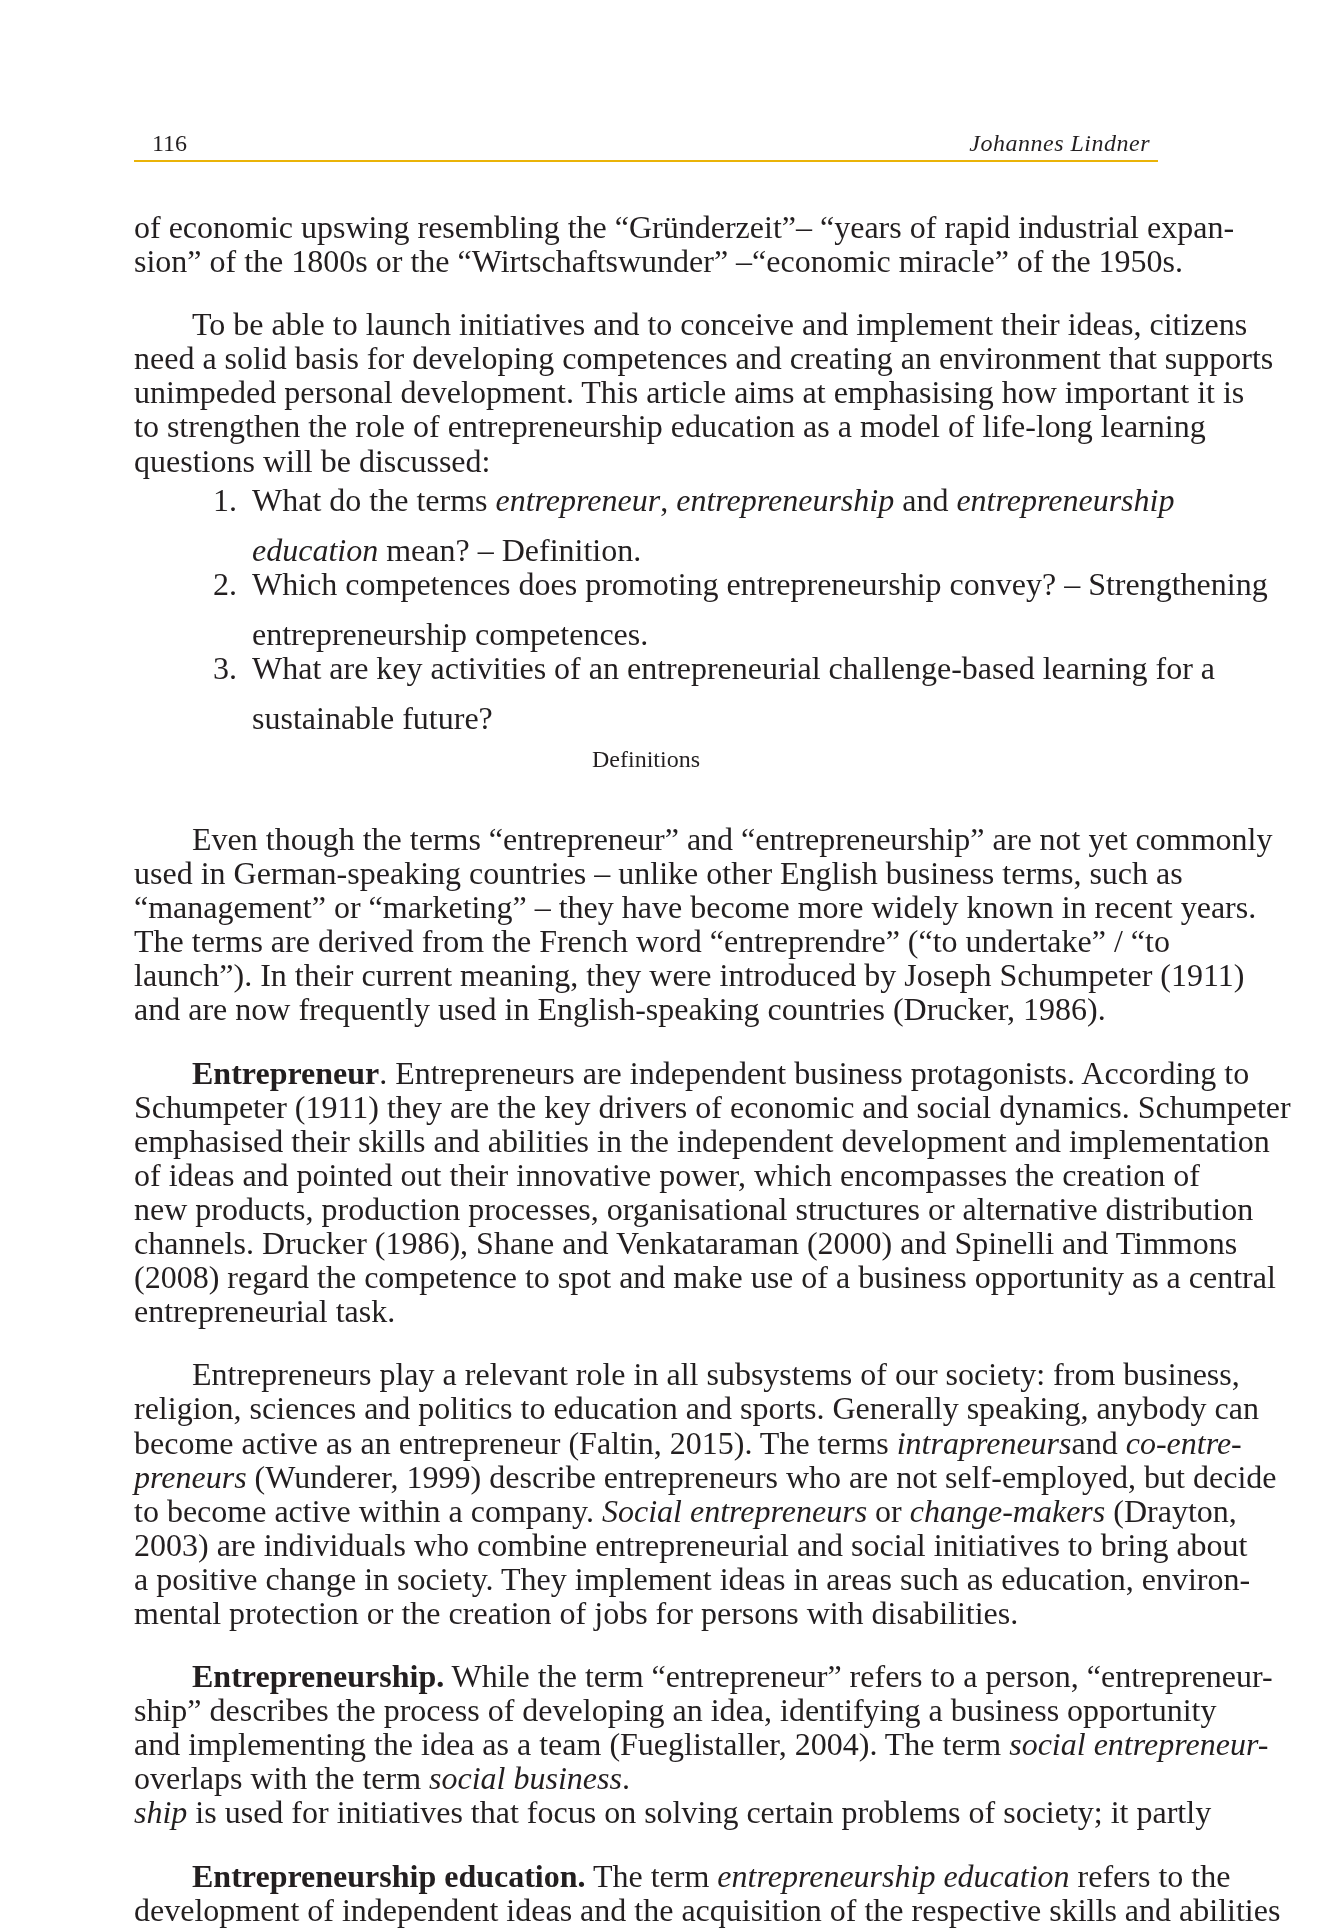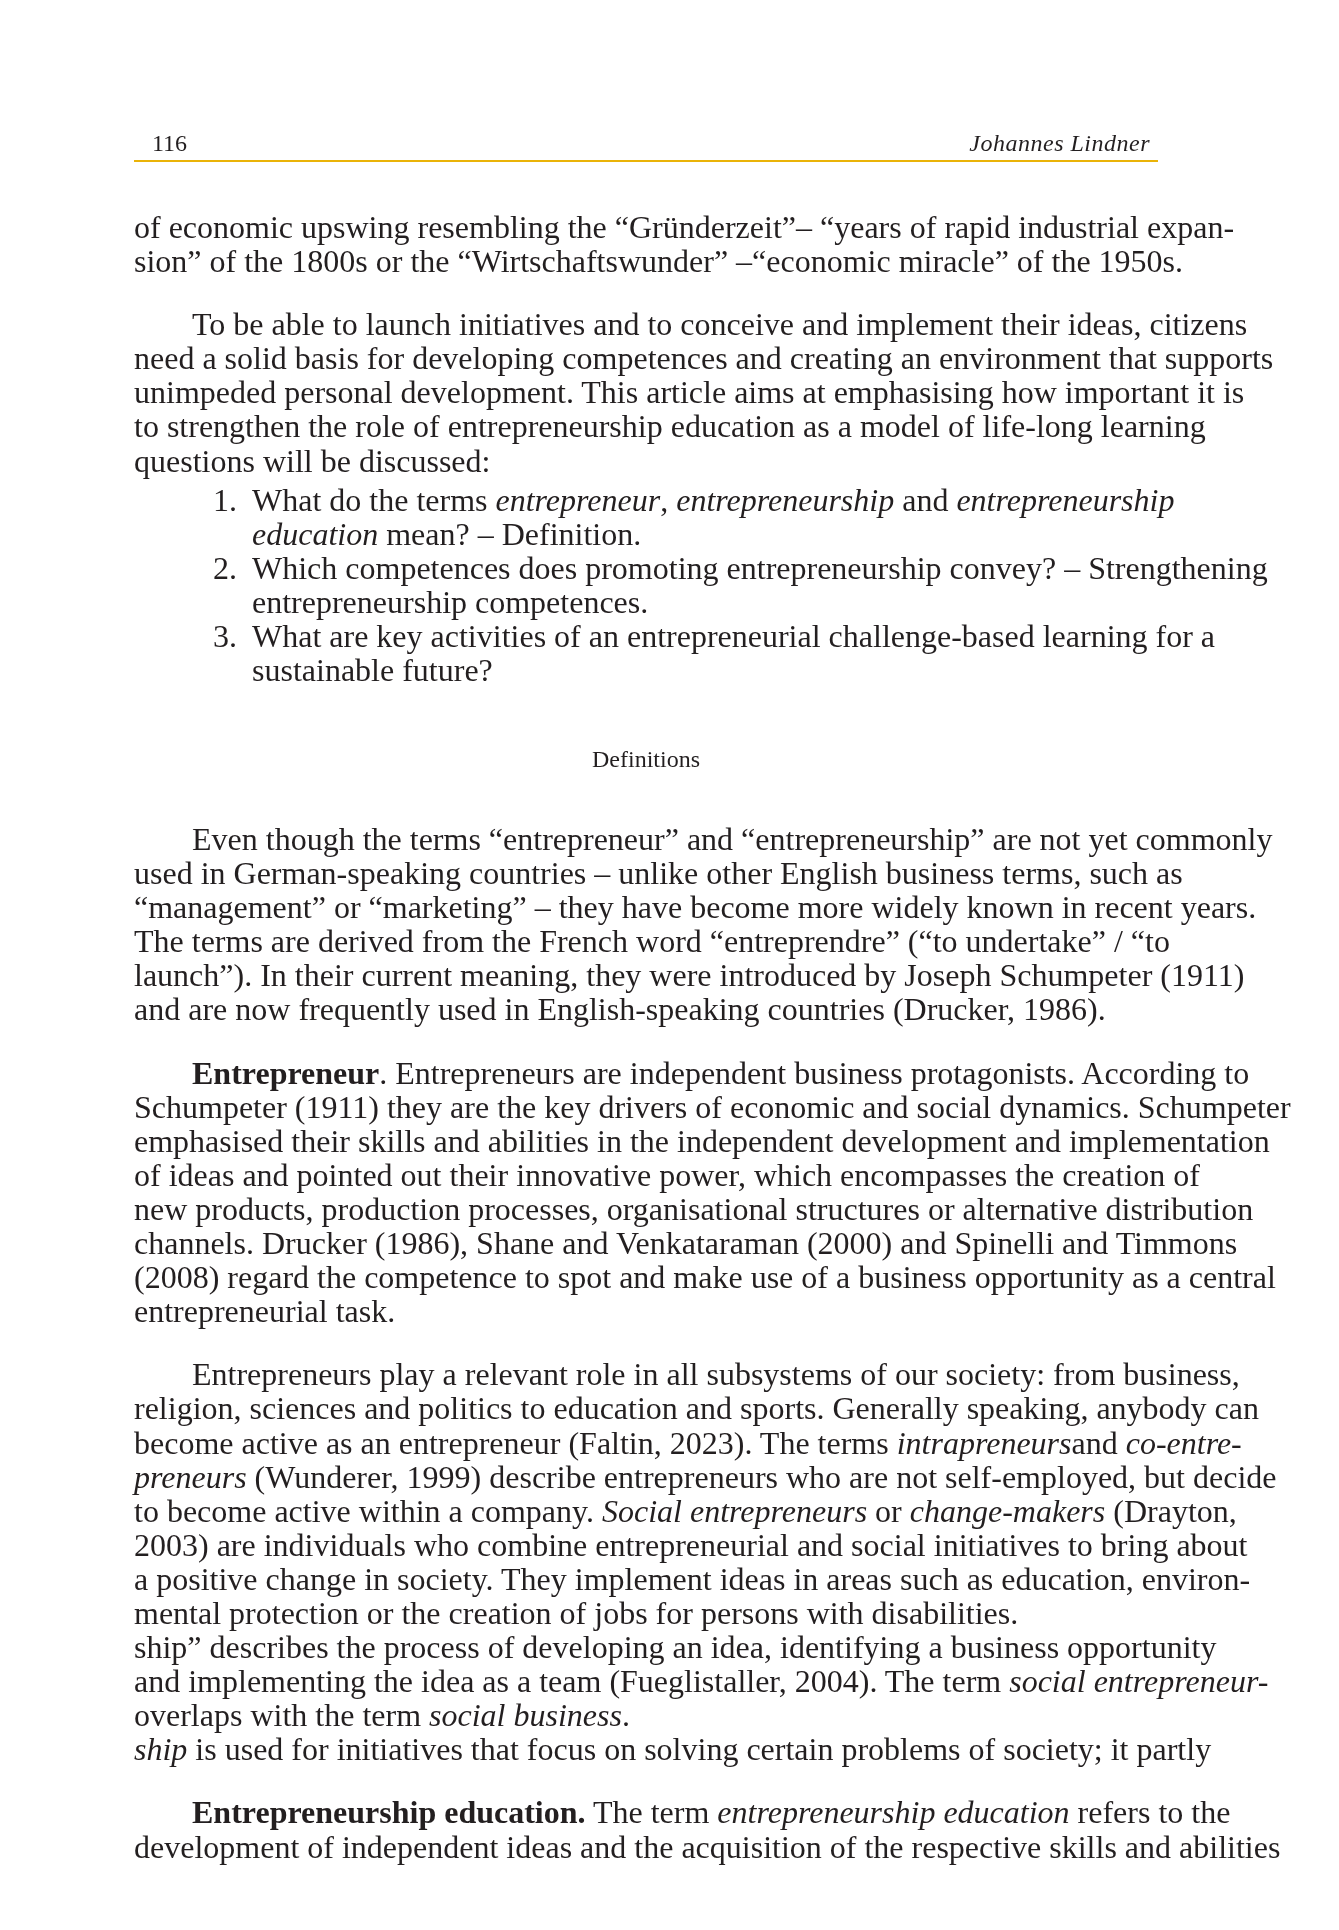--- a/index.html
+++ b/index.html
@@ -25,21 +25,21 @@
       font-size: 32px;
     }
     .line {
       display: block; height: 34.1px; line-height: 34.1px;
       white-space: nowrap; text-align: justify; text-align-last: justify;
       overflow: visible;
     }
     .line.last { text-align-last: left; }
     .line.indent { padding-left: 58px; margin-top: 29px; }
     .line.list-first { padding-left: 118px; position: relative; }
-    .line.list-cont { padding-left: 118px; }
+    .line.list-cont { padding-left: 118px; margin-top: 16px; }
     .list-num { position: absolute; left: 79px; top: 0; }
     .it { font-style: italic; }
     .bd { font-weight: bold; }
     .section-heading {
       position: absolute; left: 134px; width: 1024px; top: 744px;
       text-align: center; font-weight: normal; font-size: 24px; line-height: 30px;
     }
   </style>
 </head>
 <body>
@@ -80,25 +80,26 @@
     <div class="line indent"><span class="bd">Entrepreneur</span><span>. Entrepreneurs are independent business protagonists. According to</span></div>
     <div class="line "><span>Schumpeter (1911) they are the key drivers of economic and social dynamics. Schumpeter</span></div>
     <div class="line "><span>emphasised their skills and abilities in the independent development and implementation</span></div>
     <div class="line "><span>of ideas and pointed out their innovative power, which encompasses the creation of</span></div>
     <div class="line "><span>new products, production processes, organisational structures or alternative distribution</span></div>
     <div class="line "><span>channels. Drucker (1986), Shane and Venkataraman (2000) and Spinelli and Timmons</span></div>
     <div class="line "><span>(2008) regard the competence to spot and make use of a business opportunity as a central</span></div>
     <div class="line last"><span>entrepreneurial task.</span></div>
     <div class="line indent"><span>Entrepreneurs play a relevant role in all subsystems of our society: from business,</span></div>
     <div class="line "><span>religion, sciences and politics to education and sports. Generally speaking, anybody can</span></div>
-    <div class="line "><span>become active as an entrepreneur (Faltin, 2023). The terms </span><span class="it">intrapreneurs</span><span>and </span><span class="it">co-entre-</span></div>
+    <div class="line "><span>become active as an entrepreneur (Faltin, 2015). The terms </span><span class="it">intrapreneurs</span><span>and </span><span class="it">co-entre-</span></div>
     <div class="line "><span class="it">preneurs</span><span> (Wunderer, 1999) describe entrepreneurs who are not self-employed, but decide</span></div>
     <div class="line "><span>to become active within a company. </span><span class="it">Social entrepreneurs</span><span> or </span><span class="it">change-makers</span><span> (Drayton,</span></div>
     <div class="line "><span>2003) are individuals who combine entrepreneurial and social initiatives to bring about</span></div>
     <div class="line "><span>a positive change in society. They implement ideas in areas such as education, environ-</span></div>
     <div class="line last"><span>mental protection or the creation of jobs for persons with disabilities.</span></div>
+    <div class="line indent"><span class="bd">Entrepreneurship.</span><span> While the term “entrepreneur” refers to a person, “entrepreneur-</span></div>
     <div class="line "><span>ship” describes the process of developing an idea, identifying a business opportunity</span></div>
     <div class="line "><span>and implementing the idea as a team (Fueglistaller, 2004). The term </span><span class="it">social entrepreneur-</span></div>
     <div class="line last"><span>overlaps with the term </span><span class="it">social business</span><span>.</span></div>
     <div class="line "><span class="it">ship</span><span> is used for initiatives that focus on solving certain problems of society; it partly</span></div>
     <div class="line indent"><span class="bd">Entrepreneurship education.</span><span> The term </span><span class="it">entrepreneurship education</span><span> refers to the</span></div>
     <div class="line "><span>development of independent ideas and the acquisition of the respective skills and abilities</span></div>
   </div>
 
 </body></html>

